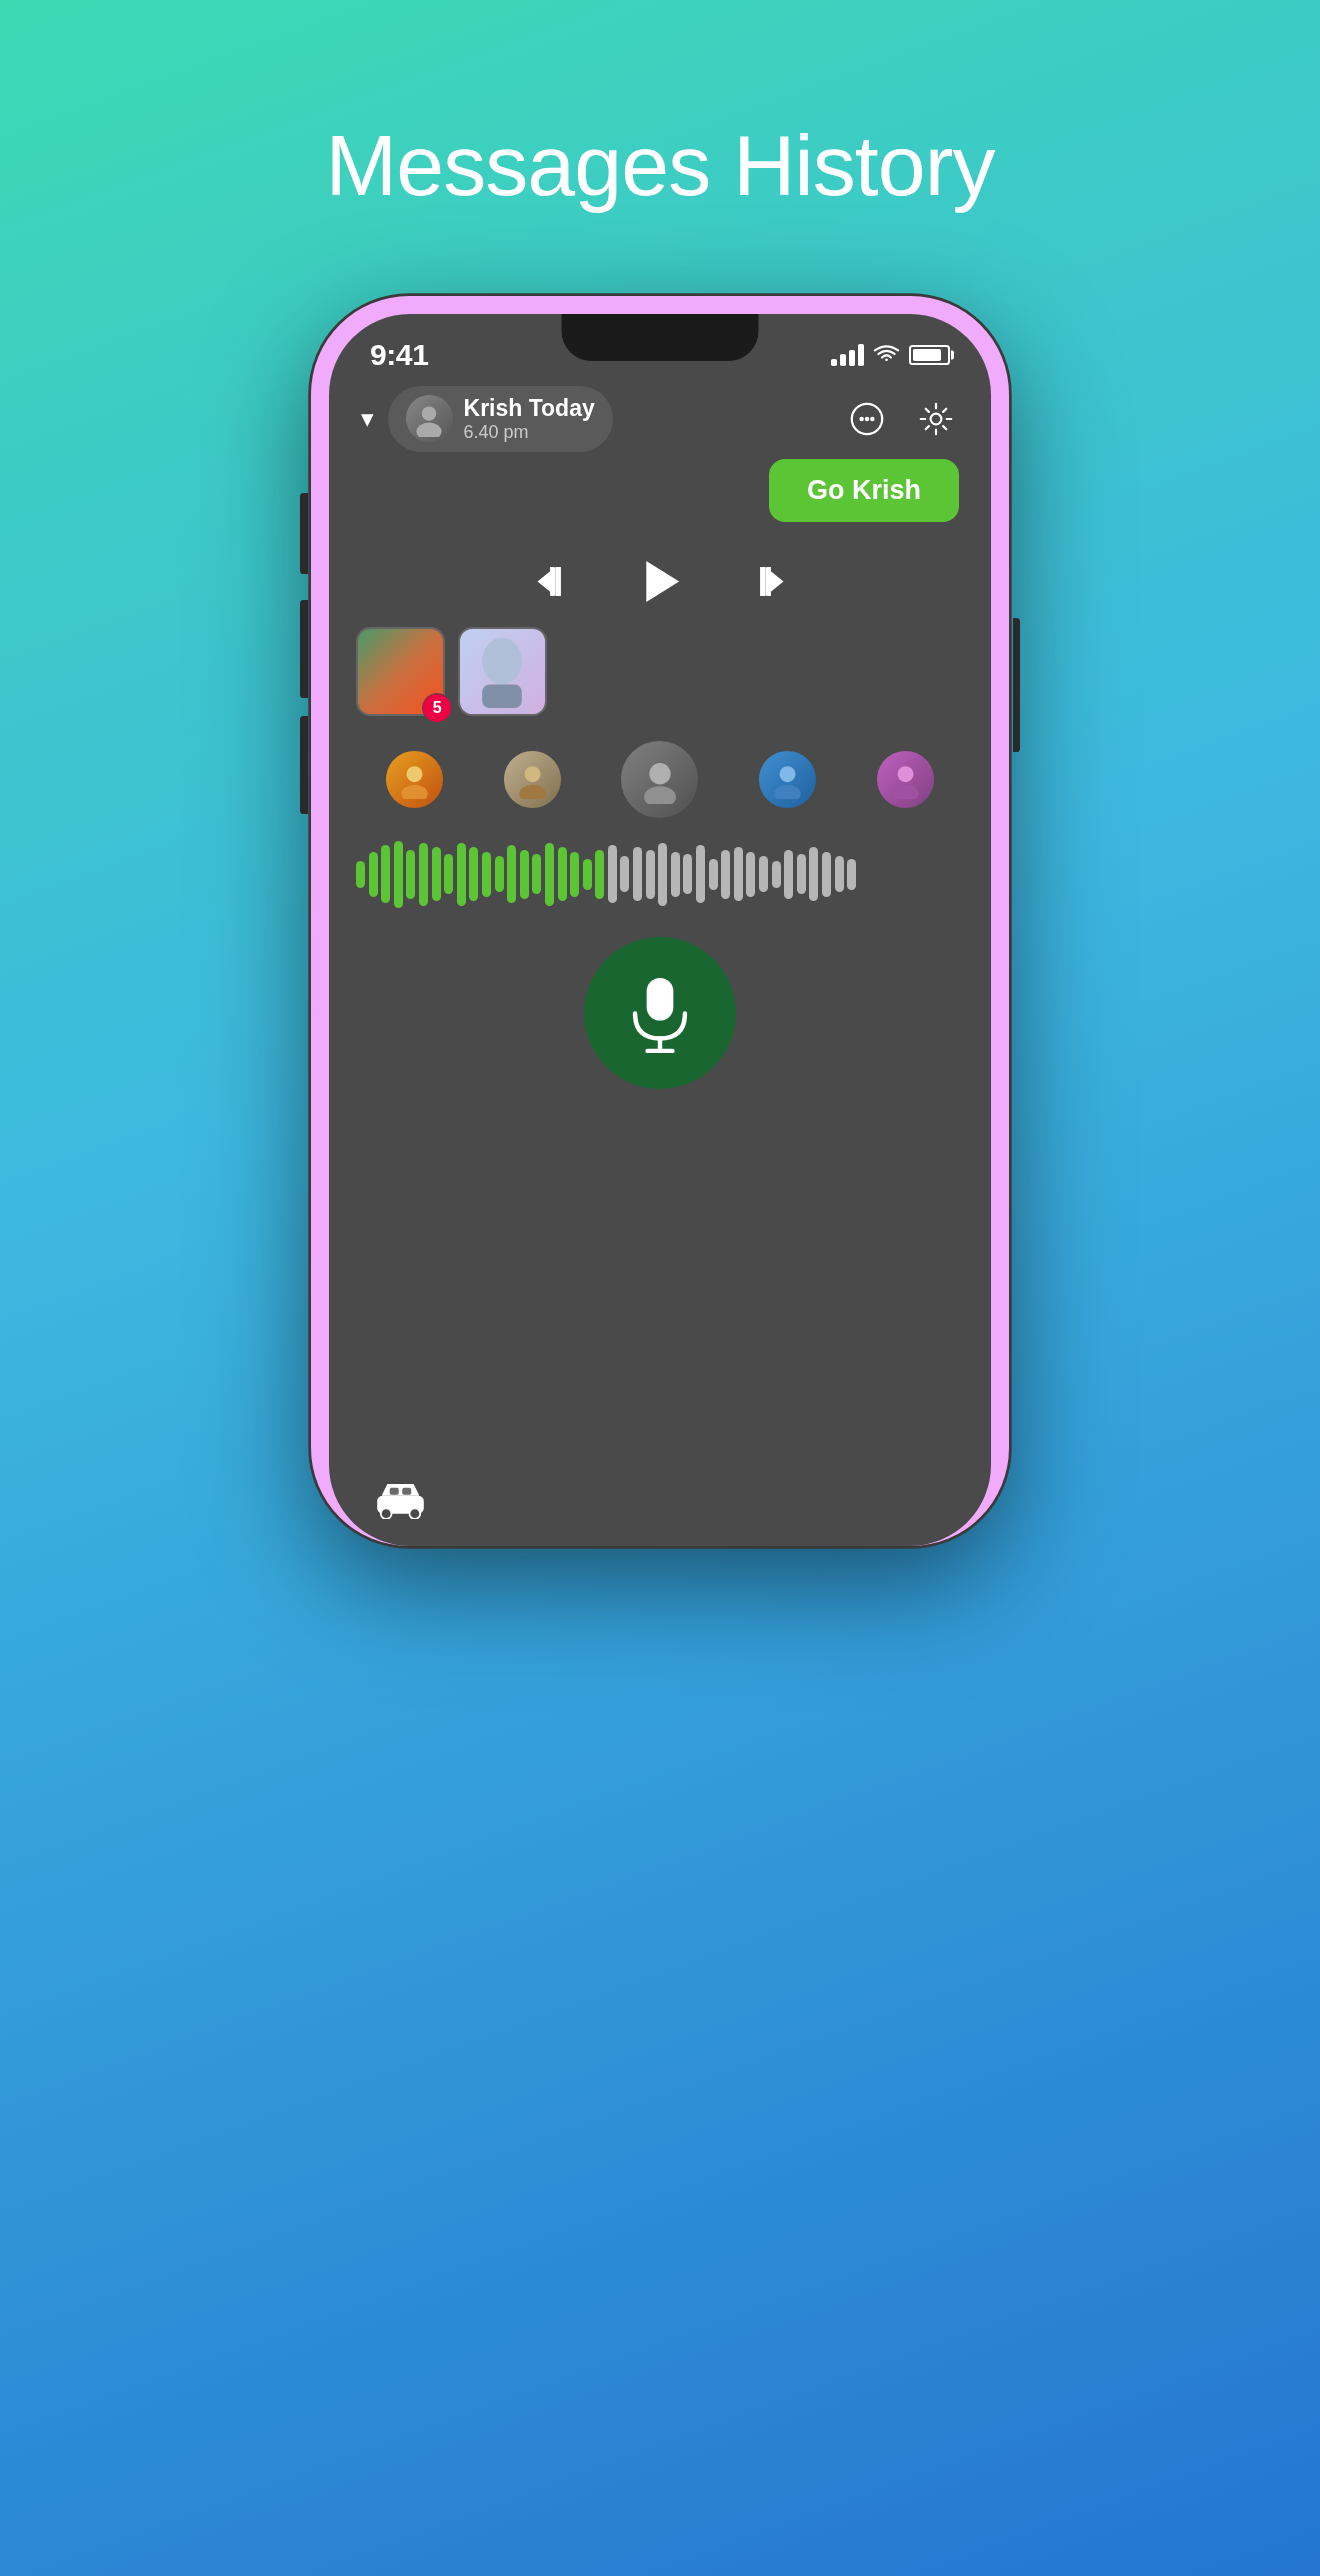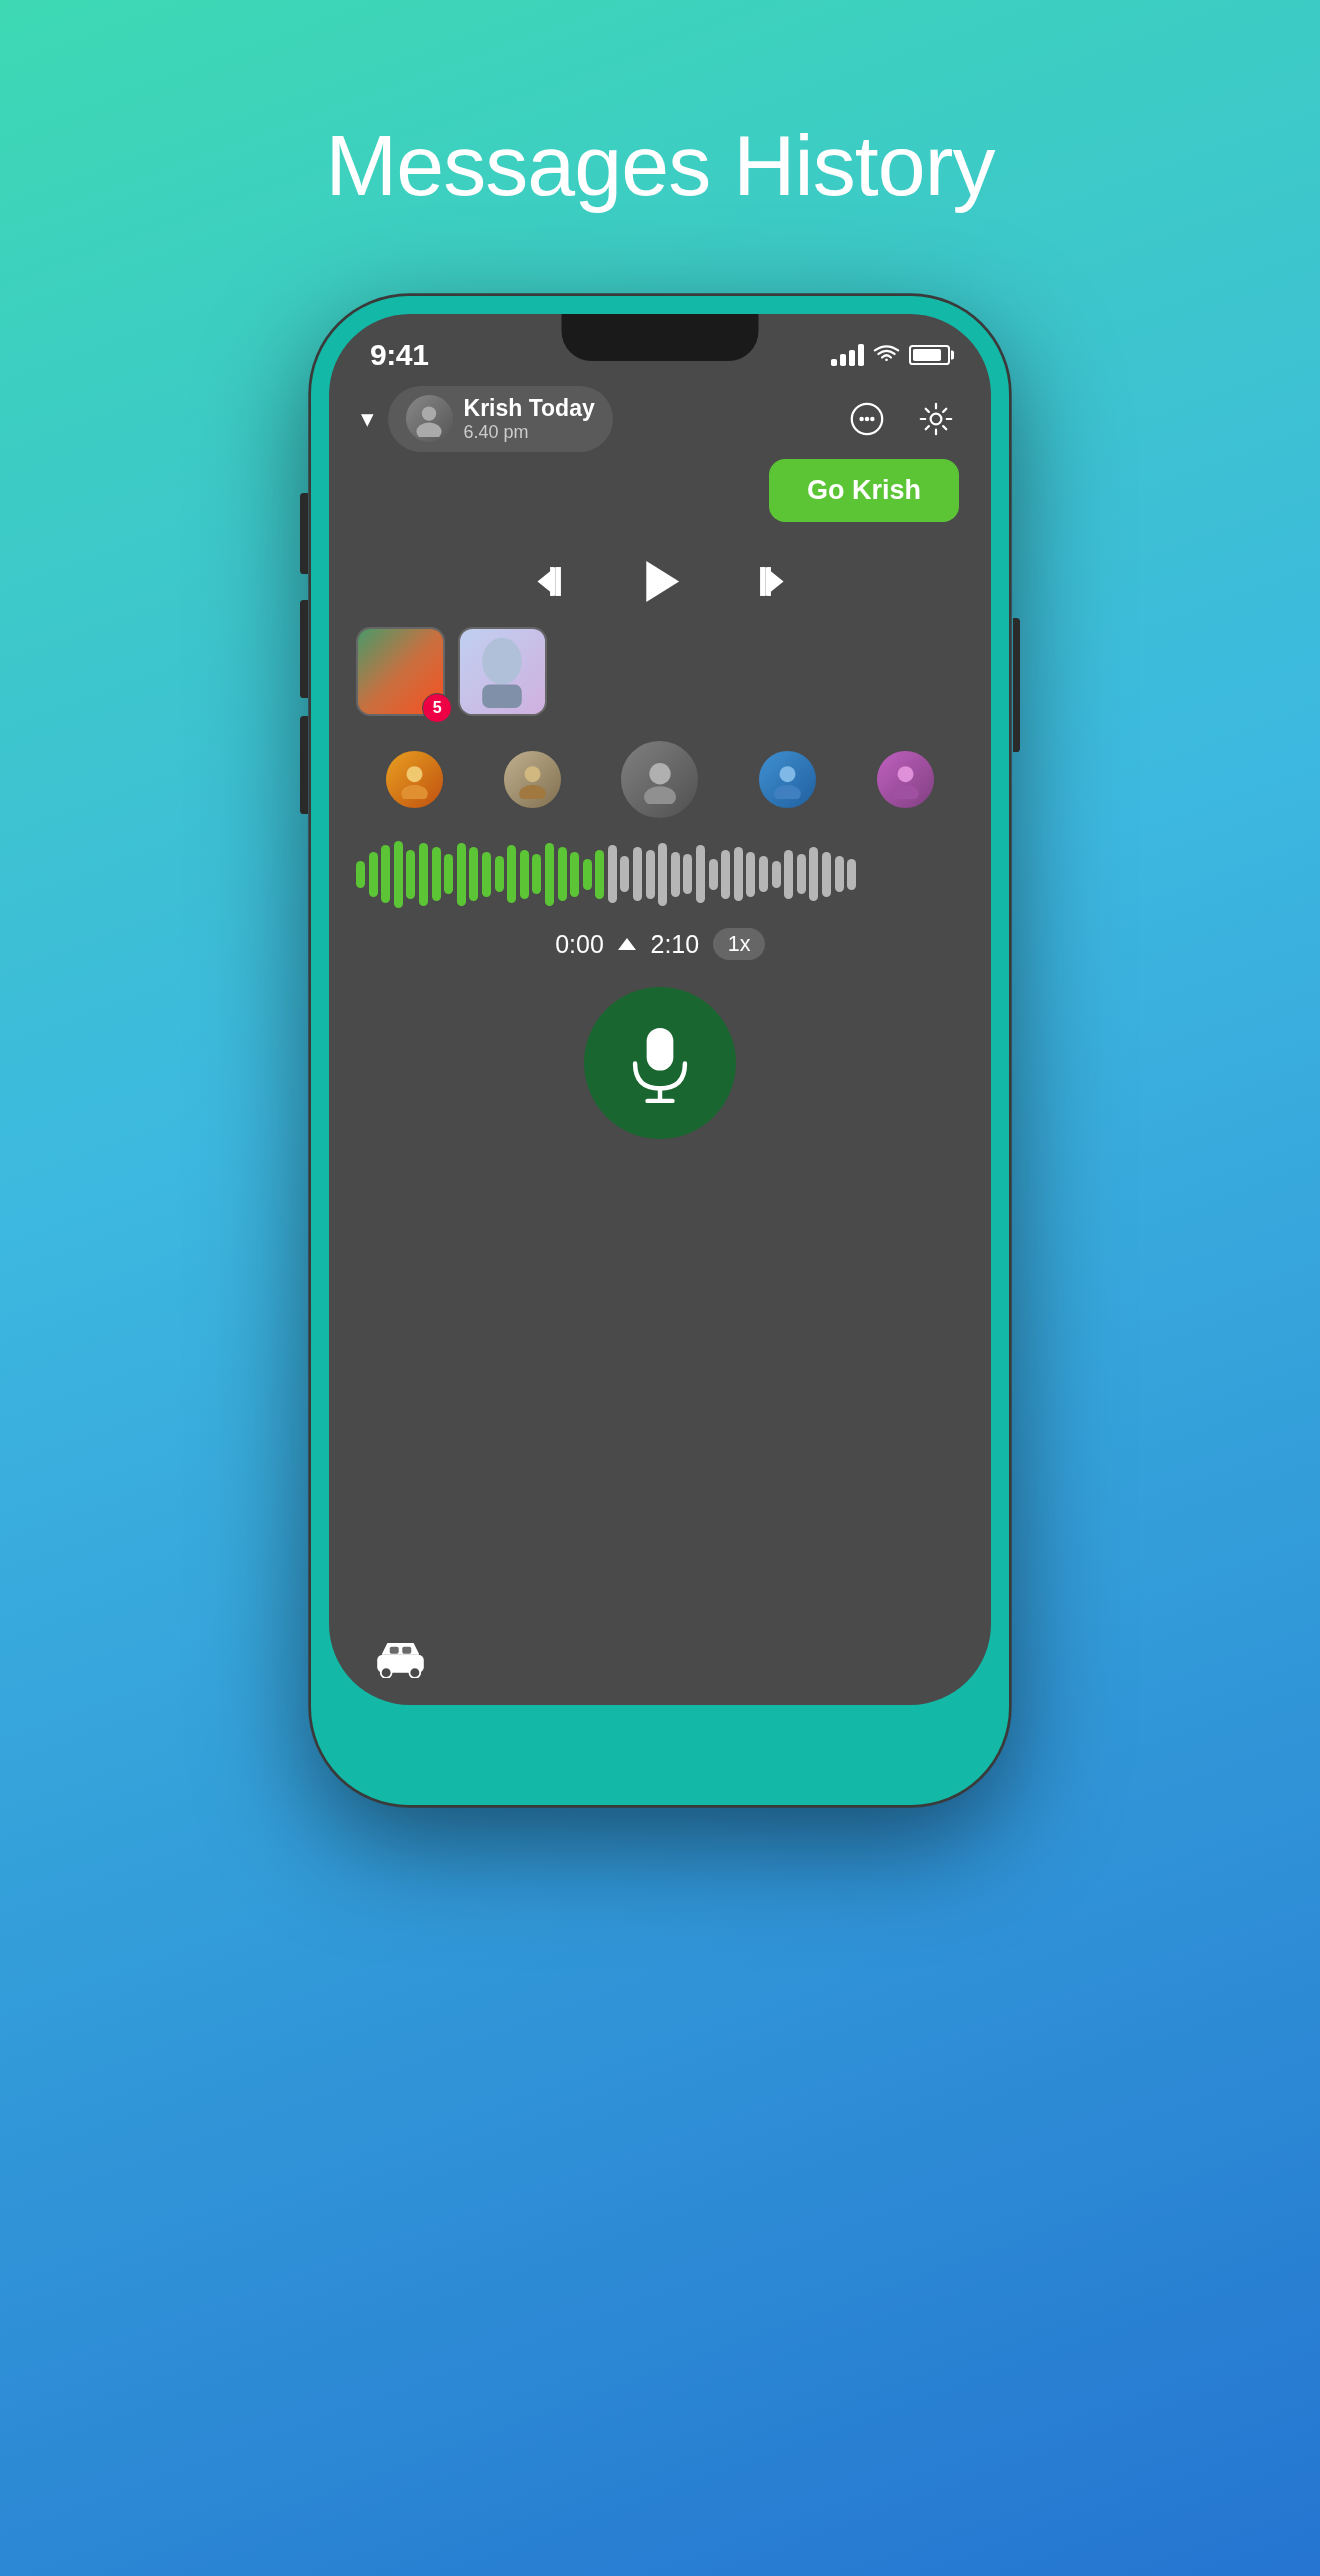--- a/index.html
+++ b/index.html
@@ -20,22 +20,22 @@
       font-size: 86px;
       font-weight: 300;
       margin-top: 116px;
       margin-bottom: 81px;
       letter-spacing: -0.9px;
     }
 
     
     .phone {
       width: 698px;
-      height: 1509px;
-      background: #14b8a6;
+      height: 1250px;
+      background: #f0abfc;
       border-radius: 98px;
       position: relative;
       box-shadow:
         0 0 0 2.7px #3a3a3a,
         0 36px 107px rgba(0,0,0,0.5);
       display: flex;
       flex-direction: column;
       align-items: center;
     }
 
@@ -670,26 +670,20 @@
           <div class="wave-bar wave-white" style="height: 27px;"></div>
           <div class="wave-bar wave-white" style="height: 49px;"></div>
           <div class="wave-bar wave-white" style="height: 40px;"></div>
           <div class="wave-bar wave-white" style="height: 54px;"></div>
           <div class="wave-bar wave-white" style="height: 45px;"></div>
           <div class="wave-bar wave-white" style="height: 36px;"></div>
           <div class="wave-bar wave-white" style="height: 31px;"></div>
         </div>
     </div>
 
-    <div class="time-display">
-      <span>0:00</span>
-      <div class="triangle-up"></div>
-      <span>2:10</span>
-      <span class="speed-badge">1x</span>
-    </div>
 
 
     <div class="record-btn-area">
       <button class="record-btn">
 
         <svg width="72" height="89" viewBox="0 0 80 100">
           <rect x="25" y="10" width="30" height="48" rx="15" fill="white"></rect>
           <path d="M12 50 Q12 78 40 78 Q68 78 68 50" stroke="white" stroke-width="5" fill="none" stroke-linecap="round"></path>
           <line x1="40" y1="78" x2="40" y2="92" stroke="white" stroke-width="5" stroke-linecap="round"></line>
           <line x1="26" y1="92" x2="54" y2="92" stroke="white" stroke-width="5" stroke-linecap="round"></line>

